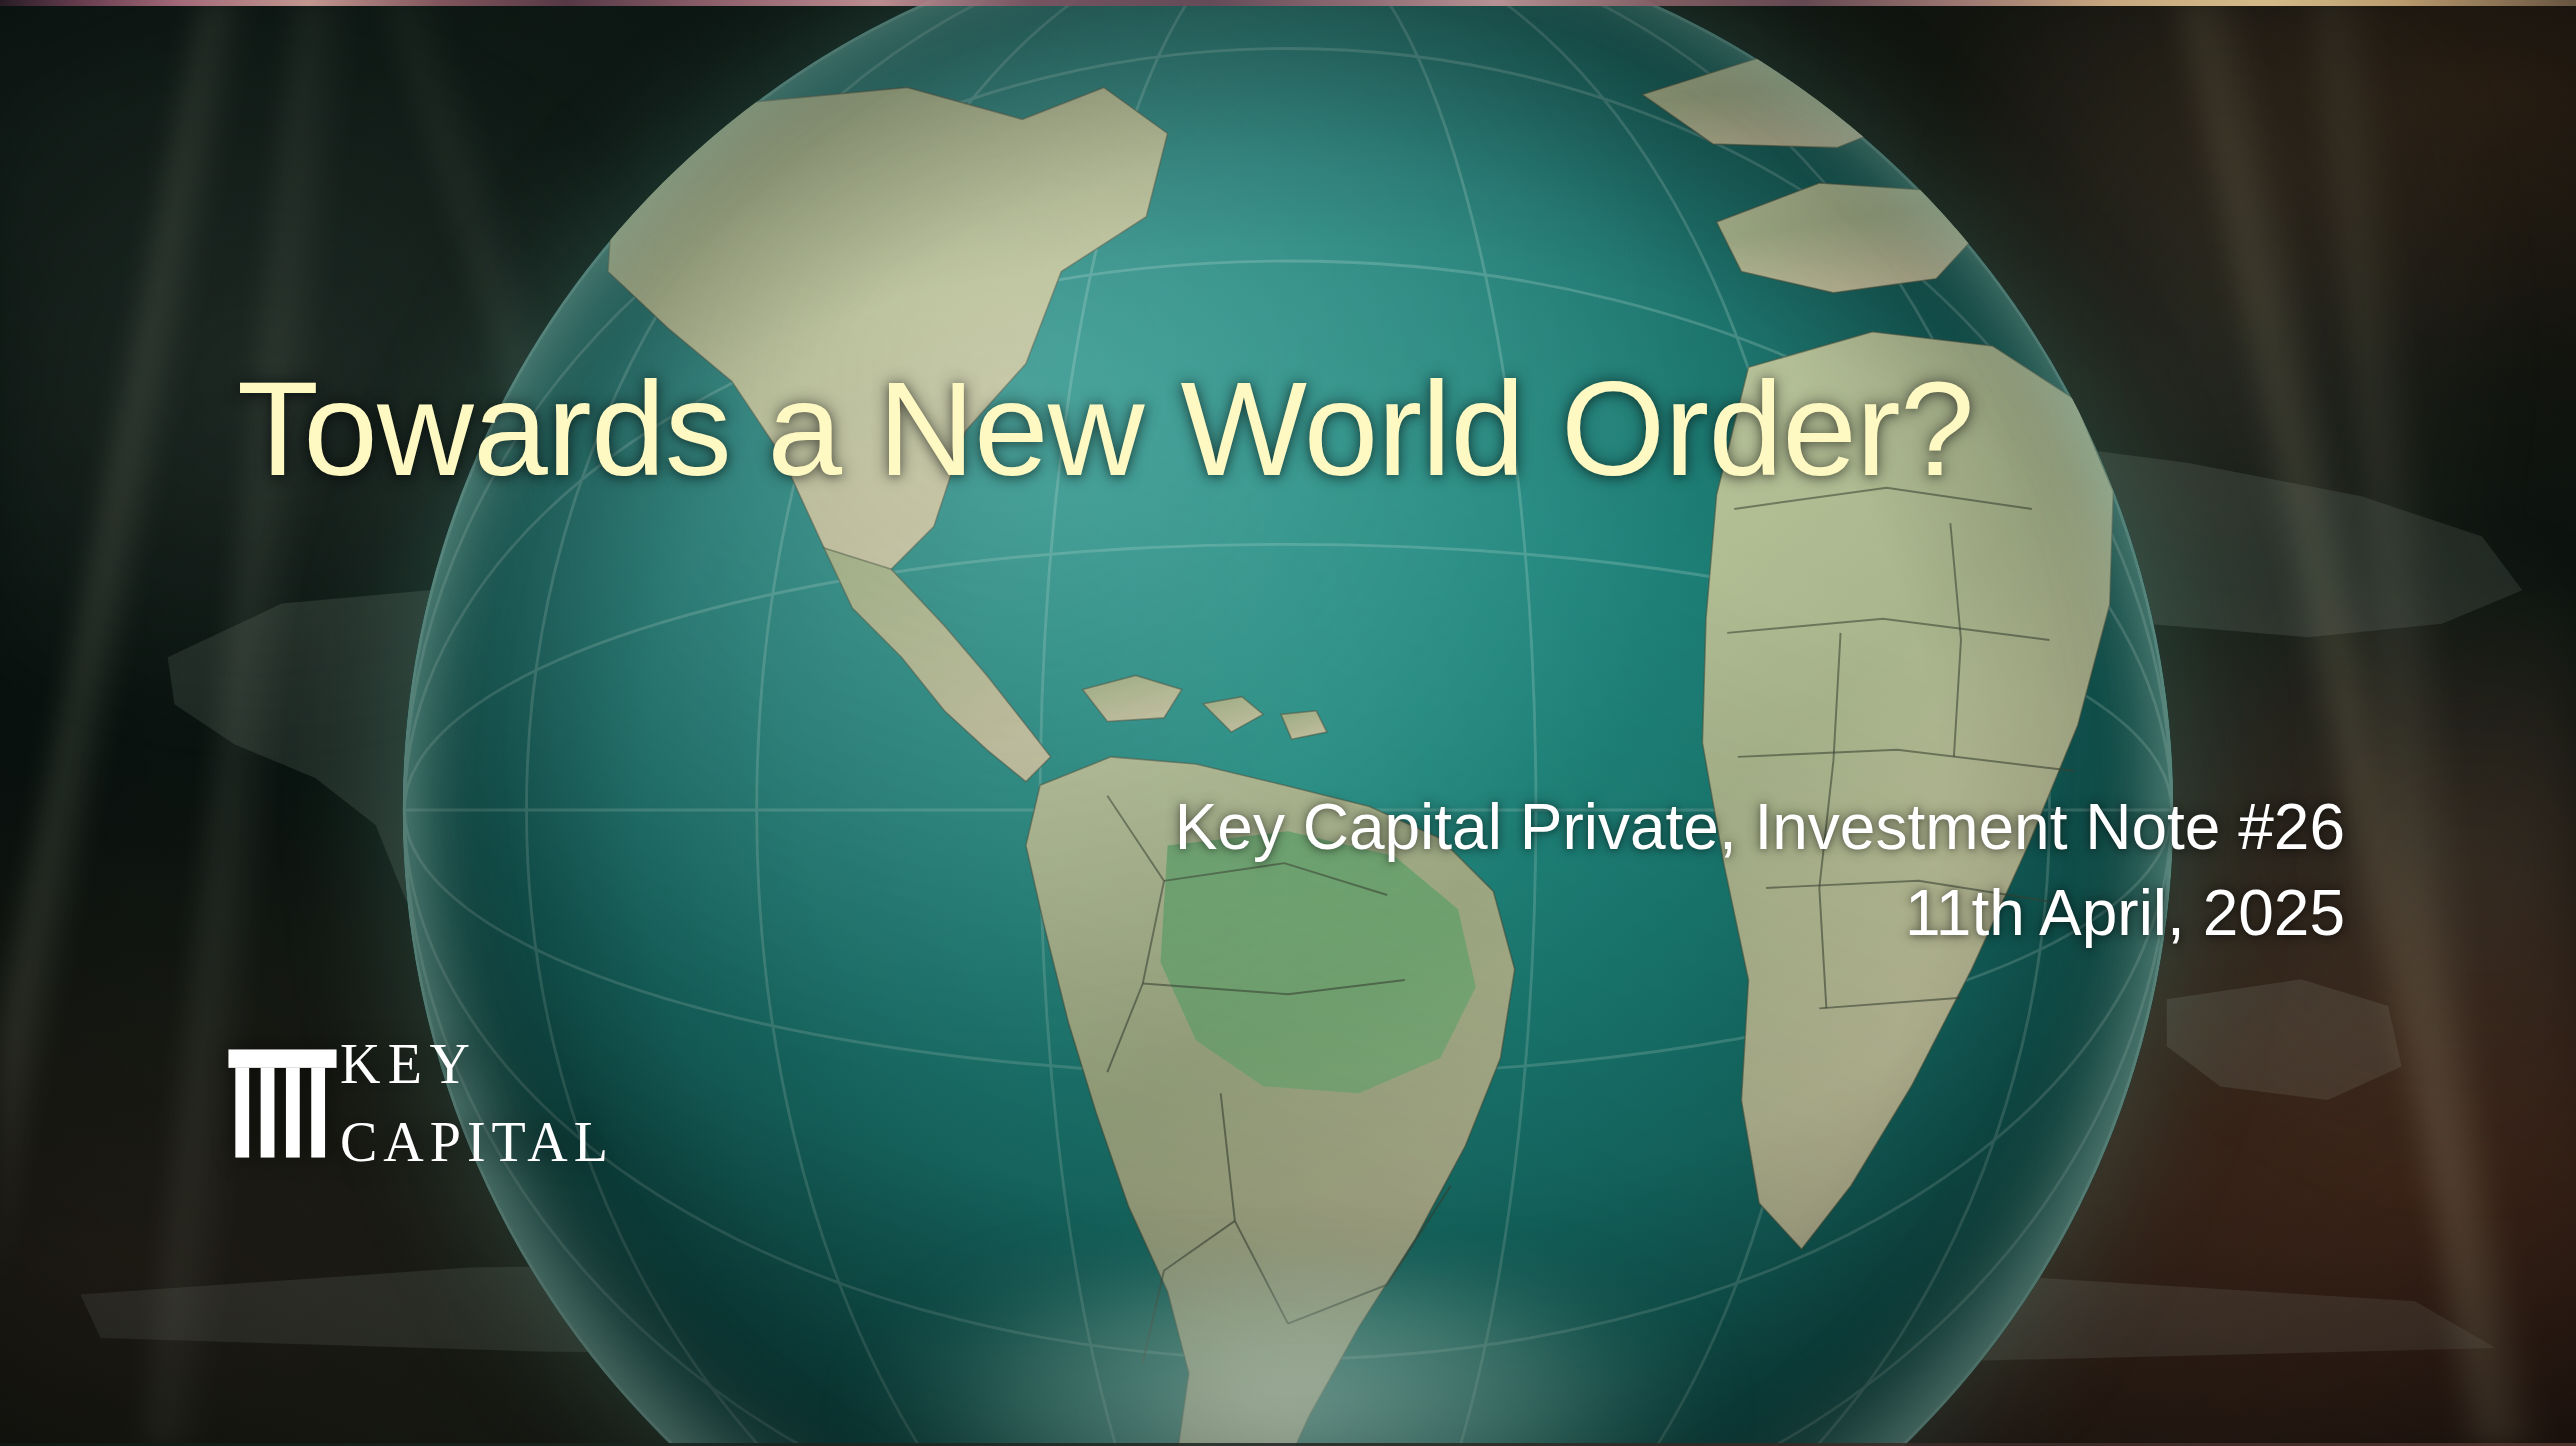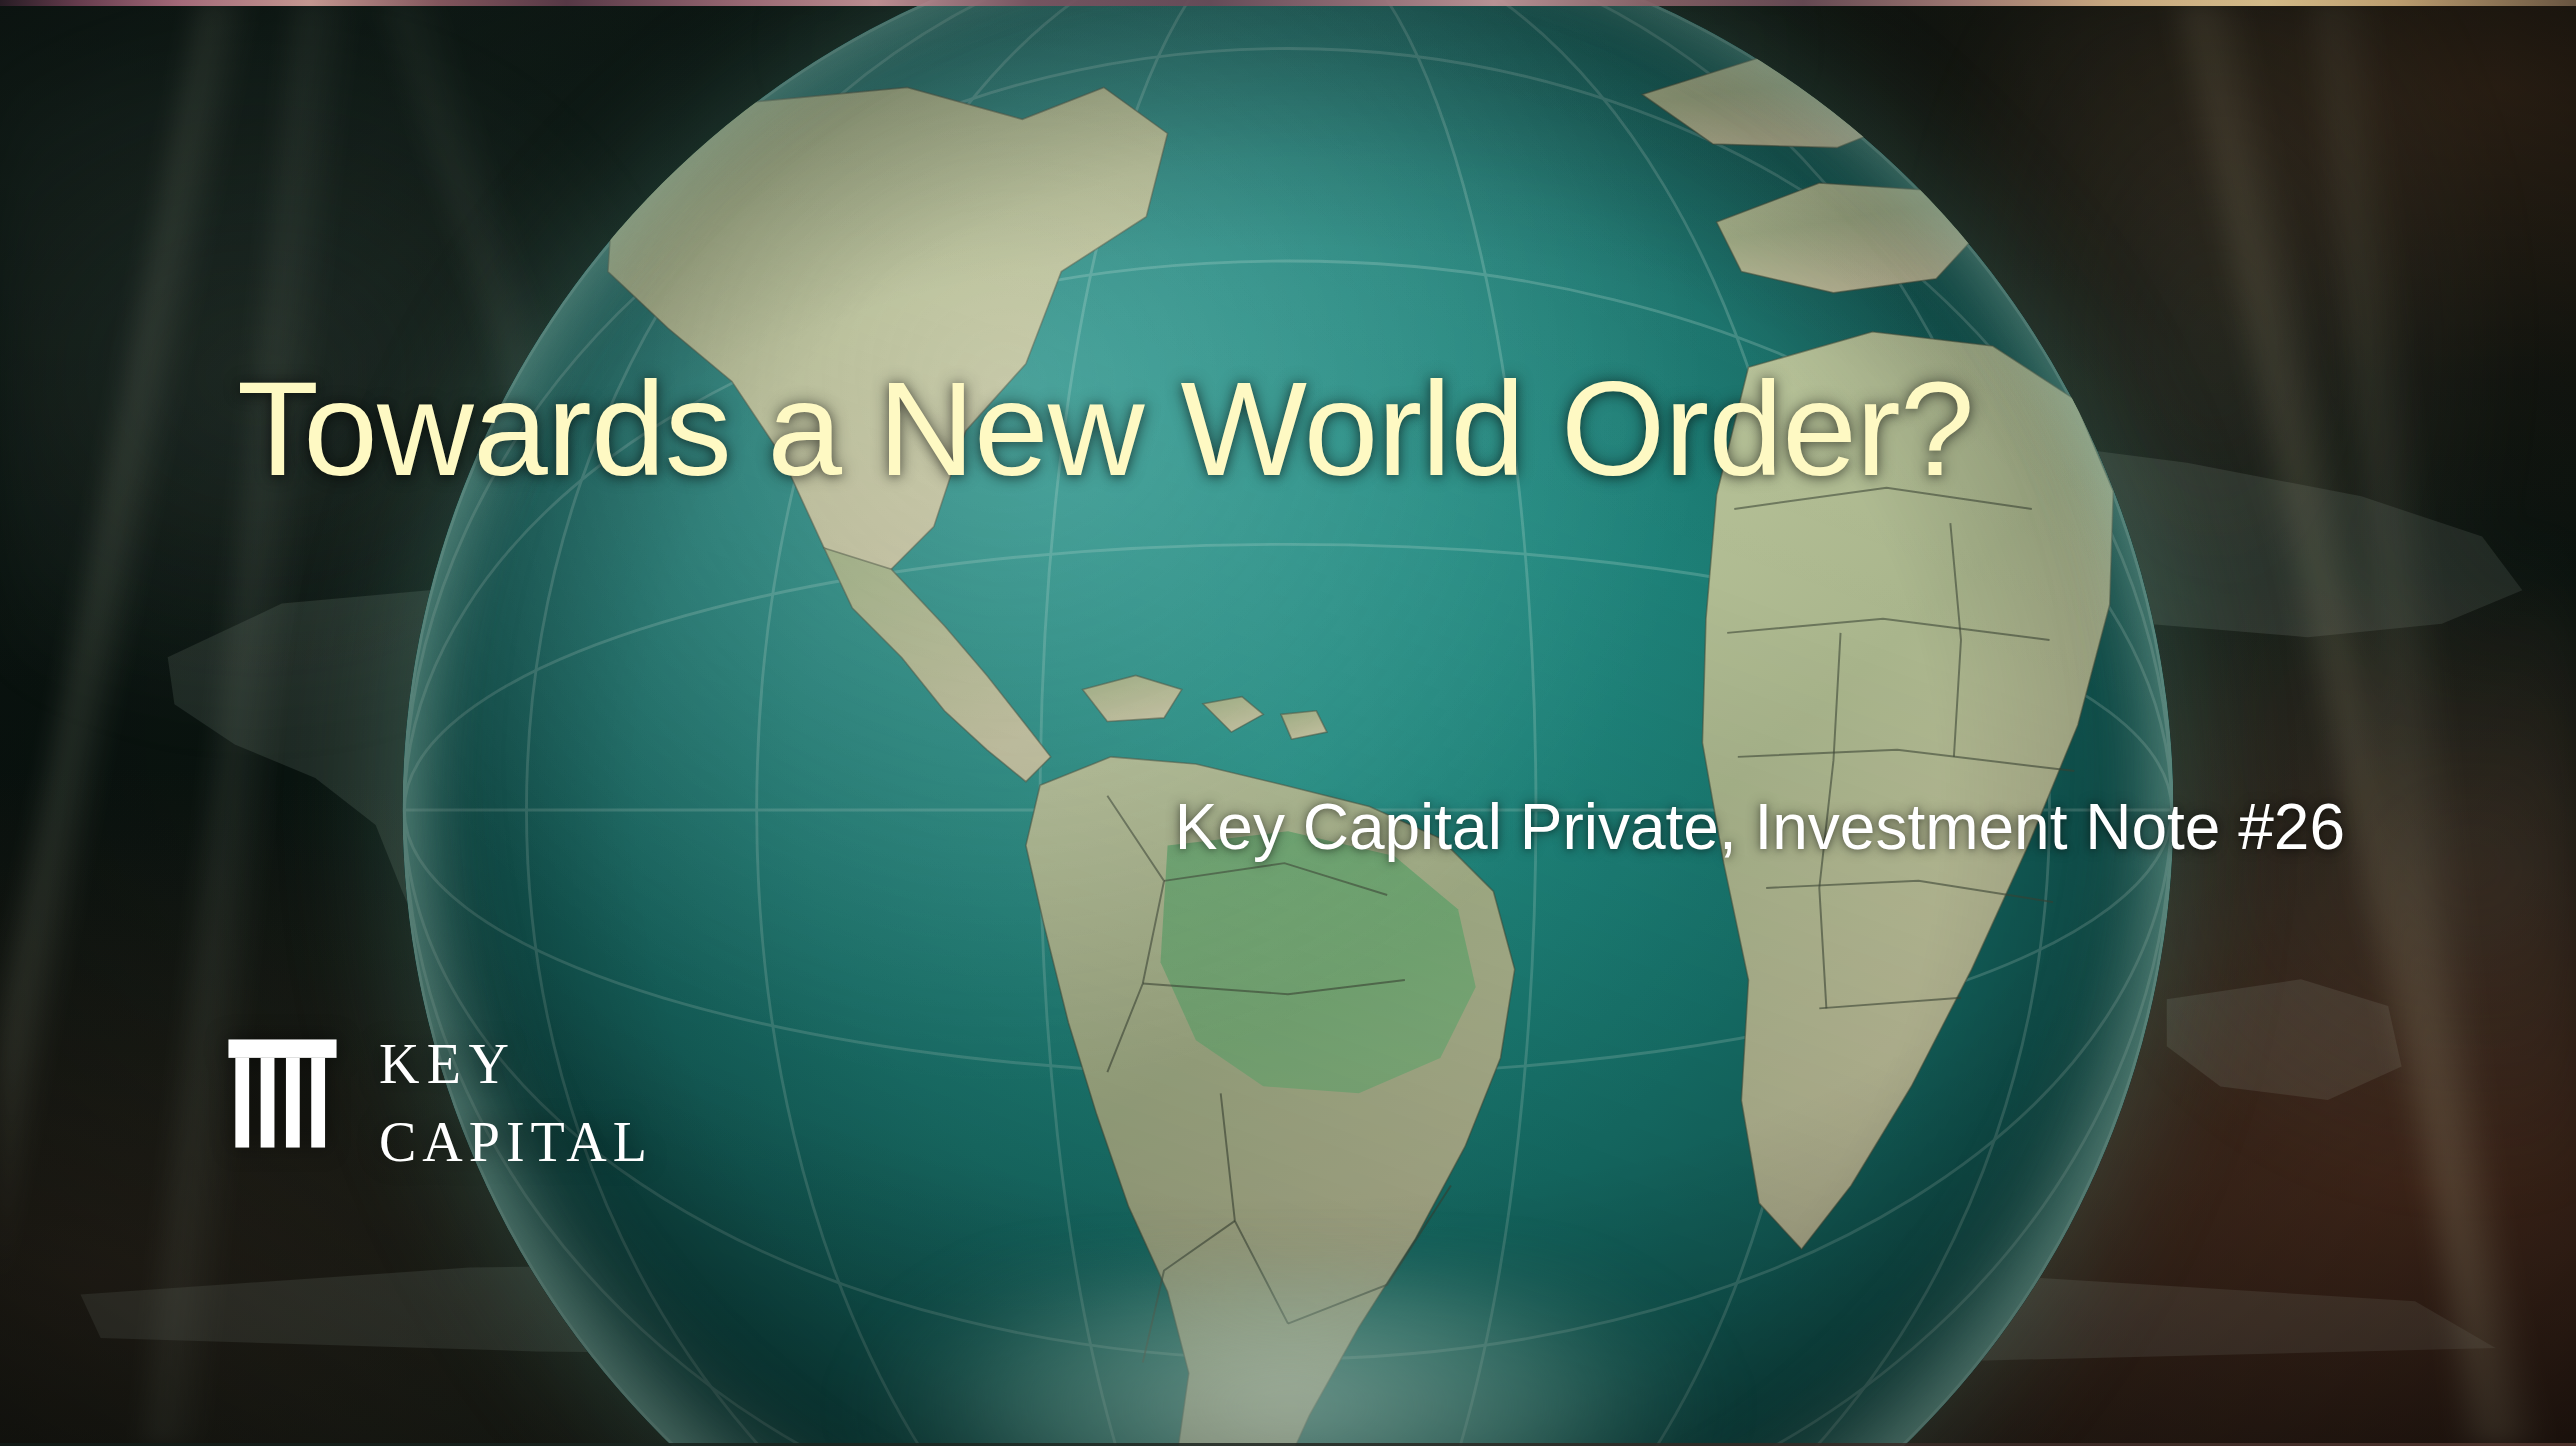--- a/index.html
+++ b/index.html
@@ -184,21 +184,21 @@
     white-space:nowrap;
     text-shadow:0 0 13.4px rgba(0,0,0,.45), 0 1.3px 6.7px rgba(0,0,0,.35);
   }
 
   
   #logo{
     position:absolute;
     left:225px;
     top:1036px;
     display:flex;
-    gap:39px;
+    align-items:center;
     filter:drop-shadow(0 0 10.7px rgba(0,0,0,.5));
   }
   #logo-mark{width:115px;height:115px;display:block;flex:0 0 auto;}
   #logo-wordmark{
     display:flex;flex-direction:column;
     font-family:"Liberation Serif", serif;
     color:#fff;
     line-height:1.0;
   }
   .logo-word{
@@ -330,20 +330,21 @@
   </div>
 
   <div class="layer" id="bg-vignette"></div>
 
   <div id="content">
 
     <h1 id="page-title">Towards a New World Order?</h1>
 
     <div id="subtitle-block">
       <div class="subtitle-line">Key Capital Private, Investment Note #26</div>
+      <div class="subtitle-line">11th April, 2025</div>
     </div>
 
     <div id="logo">
       <svg id="logo-mark" viewBox="0 0 100 100" aria-hidden="true">
         <g fill="#ffffff">
 
           <rect x="3" y="3" width="94" height="16"></rect>
 
           <rect x="9" y="19" width="12" height="78"></rect>
           <rect x="31" y="19" width="12" height="78"></rect>

